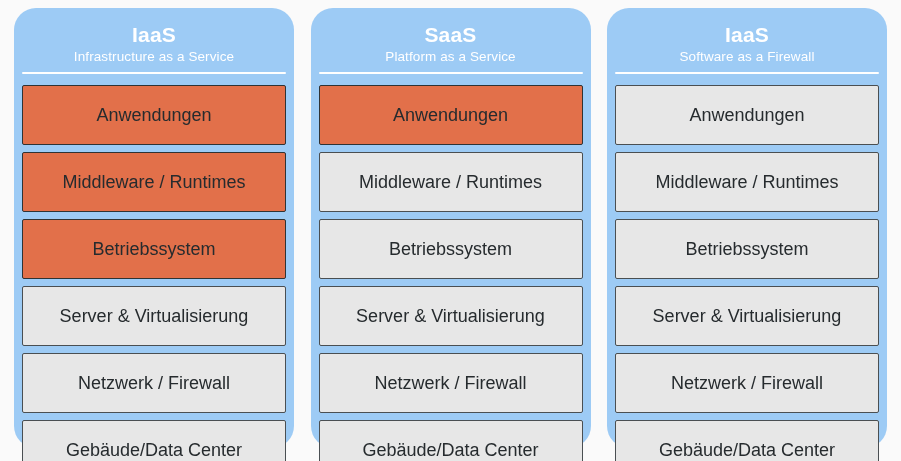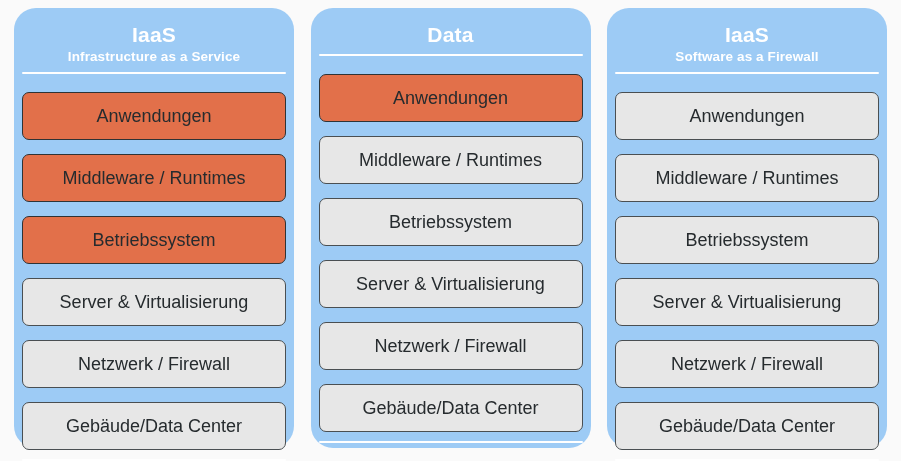--- a/index.html
+++ b/index.html
@@ -45,21 +45,21 @@
   .card-title {
     font-size: 21px;
     font-weight: bold;
     color: #ffffff;
     line-height: 26px;
     letter-spacing: 0.2px;
   }
 
   .card-subtitle {
     font-size: 13.5px;
-    font-weight: bold;
+    font-weight: normal;
     color: #ffffff;
     line-height: 18px;
     letter-spacing: 0.1px;
   }
 
   .divider {
     height: 2px;
     background: #ffffff;
     margin: 6px 0 0 0;
     border-radius: 1px;
@@ -68,33 +68,32 @@
   .layers {
     flex: 1 1 auto;
     display: flex;
     flex-direction: column;
     justify-content: flex-start;
     padding-top: 11px;
     gap: 7px;
   }
 
   .layer {
-    height: 48px;
-    border-radius: 7px;
+    height: 60px;
+    border-radius: 2px;
     display: flex;
     align-items: center;
     justify-content: center;
     box-sizing: border-box;
     font-size: 18px;
     color: #262b2e;
     text-align: center;
     line-height: 22px;
     border: 1.6px solid #4a4f52;
     background: #e7e7e7;
-    margin-top: 7px;
   }
 
   .layer.highlight {
     background: #e2704a;
     border-color: #2f3335;
   }
 
   .footer-divider {
     height: 2px;
     background: #ffffff;
@@ -126,21 +125,22 @@
       <div class="layer">Server &amp; Virtualisierung</div>
       <div class="layer">Netzwerk / Firewall</div>
       <div class="layer">Gebäude/Data Center</div>
     </div>
     <div class="footer-divider"></div>
     <div class="footer-space"></div>
   </div>
 
   <div class="card">
     <div class="card-header">
-      <div class="card-title">Data</div>
+      <div class="card-title">SaaS</div>
+      <div class="card-subtitle">Platform as a Service</div>
       <div class="divider"></div>
     </div>
     <div class="layers">
       <div class="layer highlight">Anwendungen</div>
       <div class="layer">Middleware / Runtimes</div>
       <div class="layer">Betriebssystem</div>
       <div class="layer">Server &amp; Virtualisierung</div>
       <div class="layer">Netzwerk / Firewall</div>
       <div class="layer">Gebäude/Data Center</div>
     </div>

